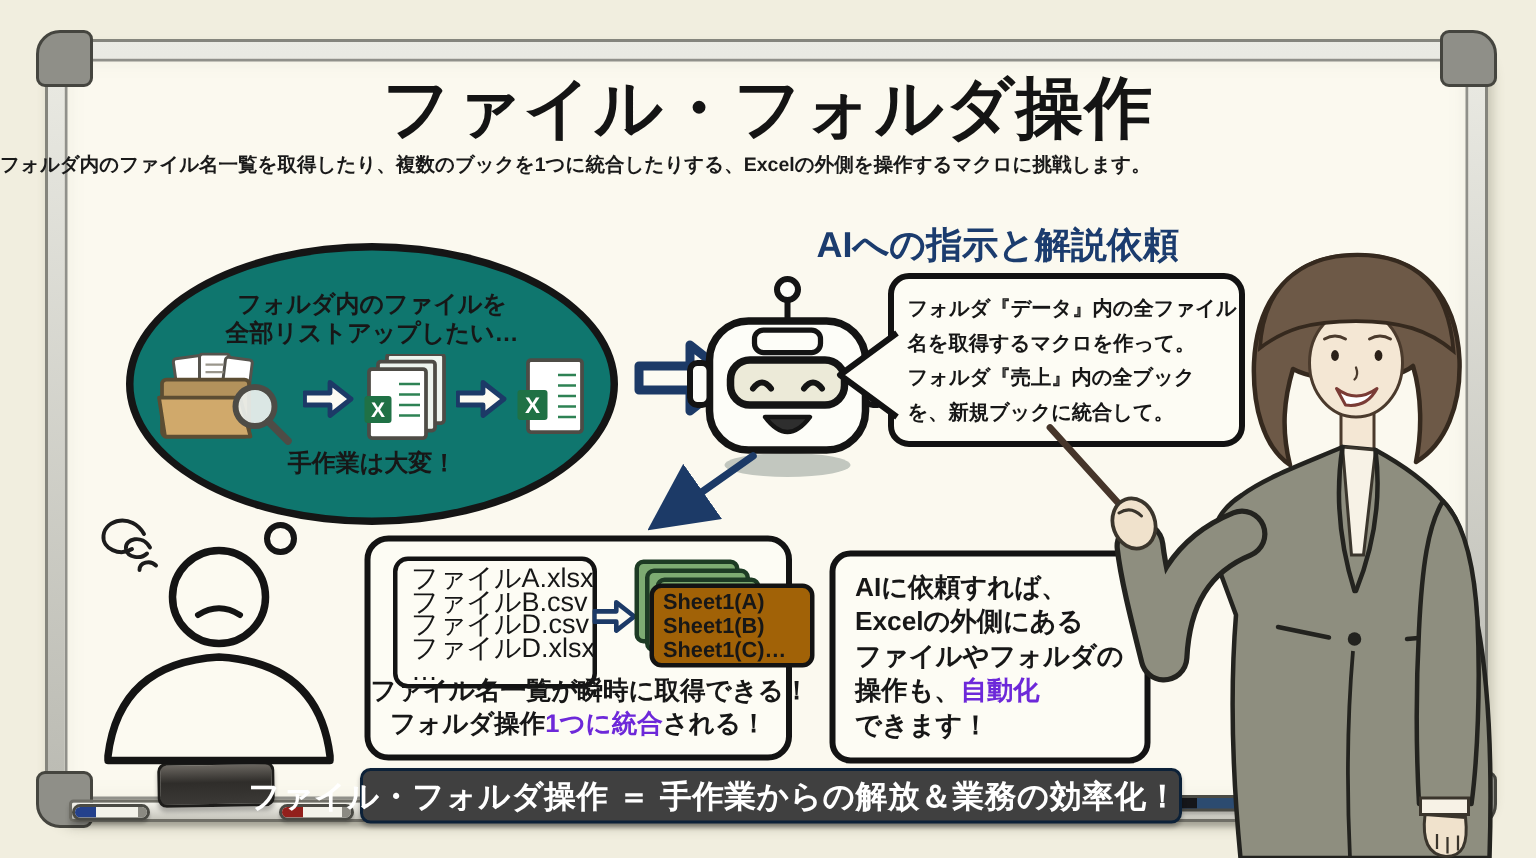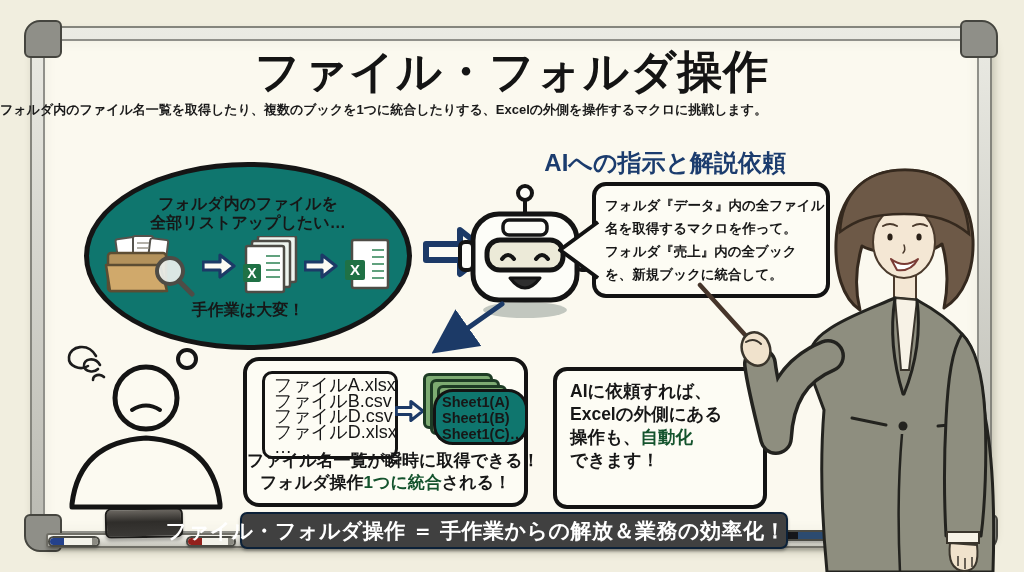--- a/index.html
+++ b/index.html
@@ -51,26 +51,26 @@
   .btail { position:absolute; left:556px; top:220px; z-index:4; }
 
   
   .sumbox { position:absolute; left:243px; top:357px; width:285px; height:150px; z-index:3;
             background:#fdfcf4; border:4px solid #131313; border-radius:16px; }
   .filebox { position:absolute; left:15px; top:10px; width:136px; height:88px;
              border:3px solid #131313; border-radius:10px; padding:4px 0 0 9px; background:#fdfcf4; }
   .filebox .fline { font-size:18px; line-height:15.5px; font-weight:400; white-space:nowrap; }
   .stack { position:absolute; left:176px; top:12px; width:106px; height:86px; }
   .page { position:absolute; width:70px; height:56px; background:#7dab72; border:3px solid #1d3b24; border-radius:6px; }
-  .sheetlabel { position:absolute; left:10px; top:16px; width:95px; height:56px; background:#0f766e;
-                border:3px solid #131313; border-radius:20px; padding:2px 0 0 6px; }
+  .sheetlabel { position:absolute; left:10px; top:16px; width:110px; height:56px; background:#a16207;
+                border:3px solid #131313; border-radius:8px; padding:2px 0 0 6px; }
   .sheetlabel .sline { font-size:14.5px; line-height:16px; font-weight:900; white-space:nowrap; }
   .result { position:absolute; left:0; top:89px; width:100%; text-align:center; font-weight:900; }
   .result .rline { font-size:17px; line-height:22px; white-space:nowrap; }
-  .red { color:#14532d; }
+  .red { color:#6d28d9; }
 
   .outbox { position:absolute; left:553px; top:367px; width:214px; height:142px; z-index:3;
             background:#fdfcf4; border:4px solid #131313; border-radius:14px; padding:9px 0 0 13px; }
   .outbox .oline { font-size:17.5px; line-height:23px; font-weight:900; white-space:nowrap; }
 
   .banner { position:absolute; left:240px; top:512px; width:548px; height:37px; z-index:5;
             background:#404040; border:2px solid #0c2138; border-radius:7px; box-shadow:0 2px 3px rgba(0,0,0,.3);
             display:flex; align-items:center; justify-content:flex-end; }
   .banner .btext { color:#ffffff; font-size:21px; font-weight:900; letter-spacing:0.5px; white-space:nowrap; }
 
@@ -232,20 +232,21 @@
     </div>
     <div class="result">
       <div class="rline">ファイル名一覧が瞬時に取得できる！</div>
       <div class="rline"><span>フォルダ操作</span><span class="red">1つに統合</span><span>される！</span></div>
     </div>
   </div>
 
   <div class="outbox">
     <div class="oline">AIに依頼すれば、</div>
     <div class="oline">Excelの外側にある</div>
+    <div class="oline">ファイルやフォルダの</div>
     <div class="oline"><span>操作も、</span><span class="red">自動化</span></div>
     <div class="oline">できます！</div>
   </div>
 
   <div class="banner">
     <div class="btext">ファイル・フォルダ操作 ＝ 手作業からの解放＆業務の効率化！</div>
   </div>
 
   <svg class="woman" viewBox="0 0 348 414">
 

